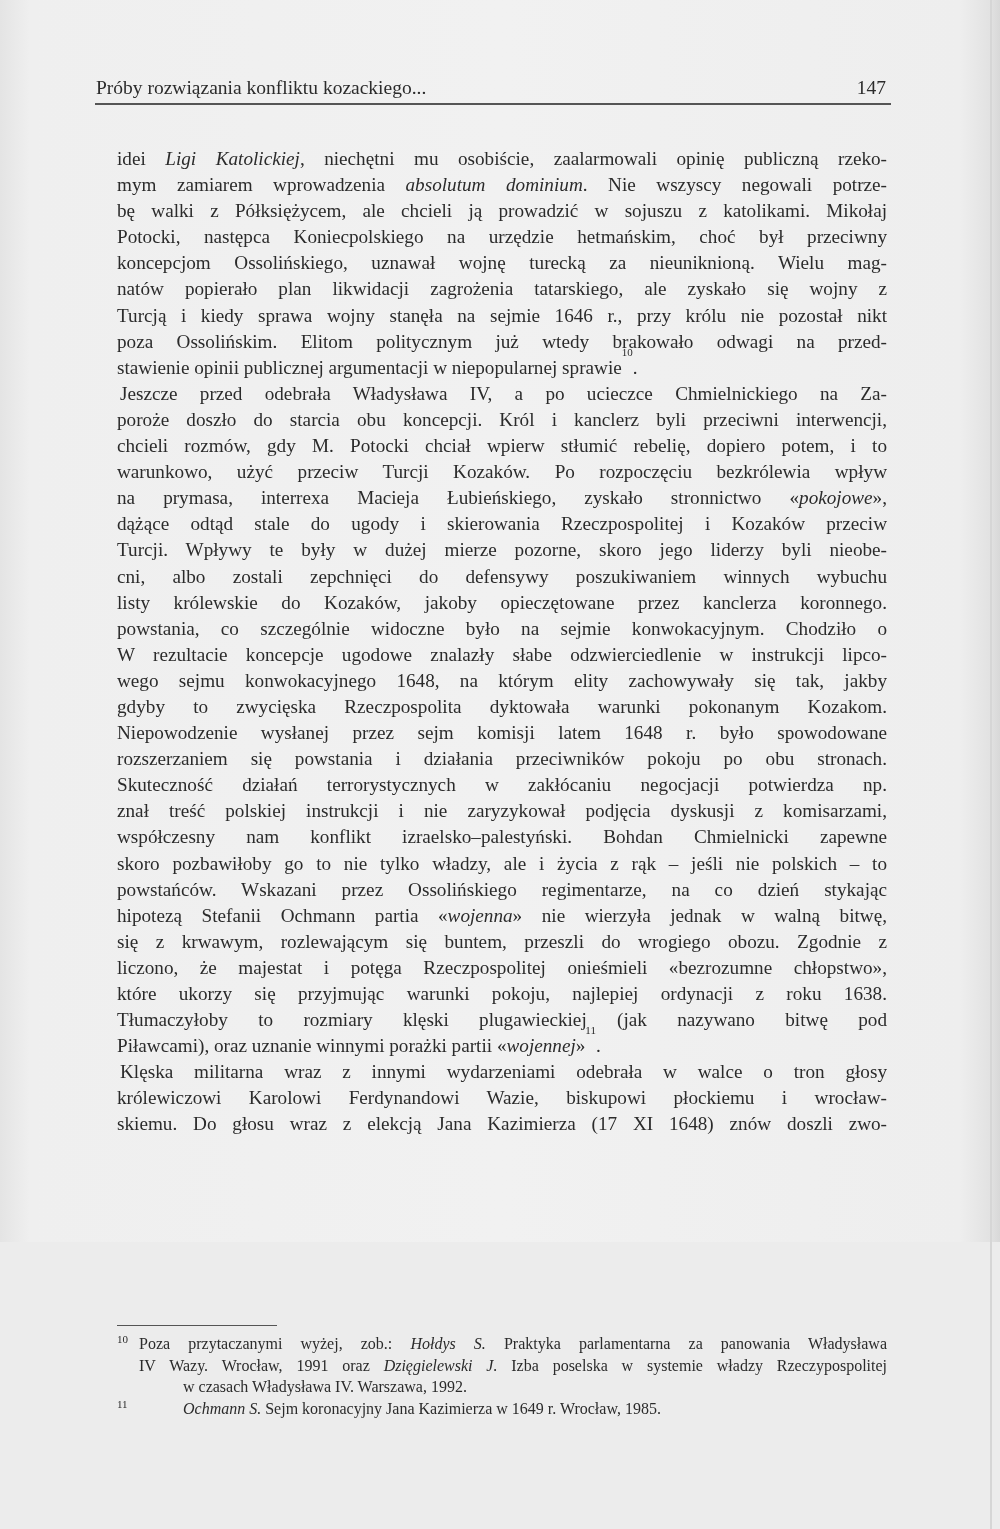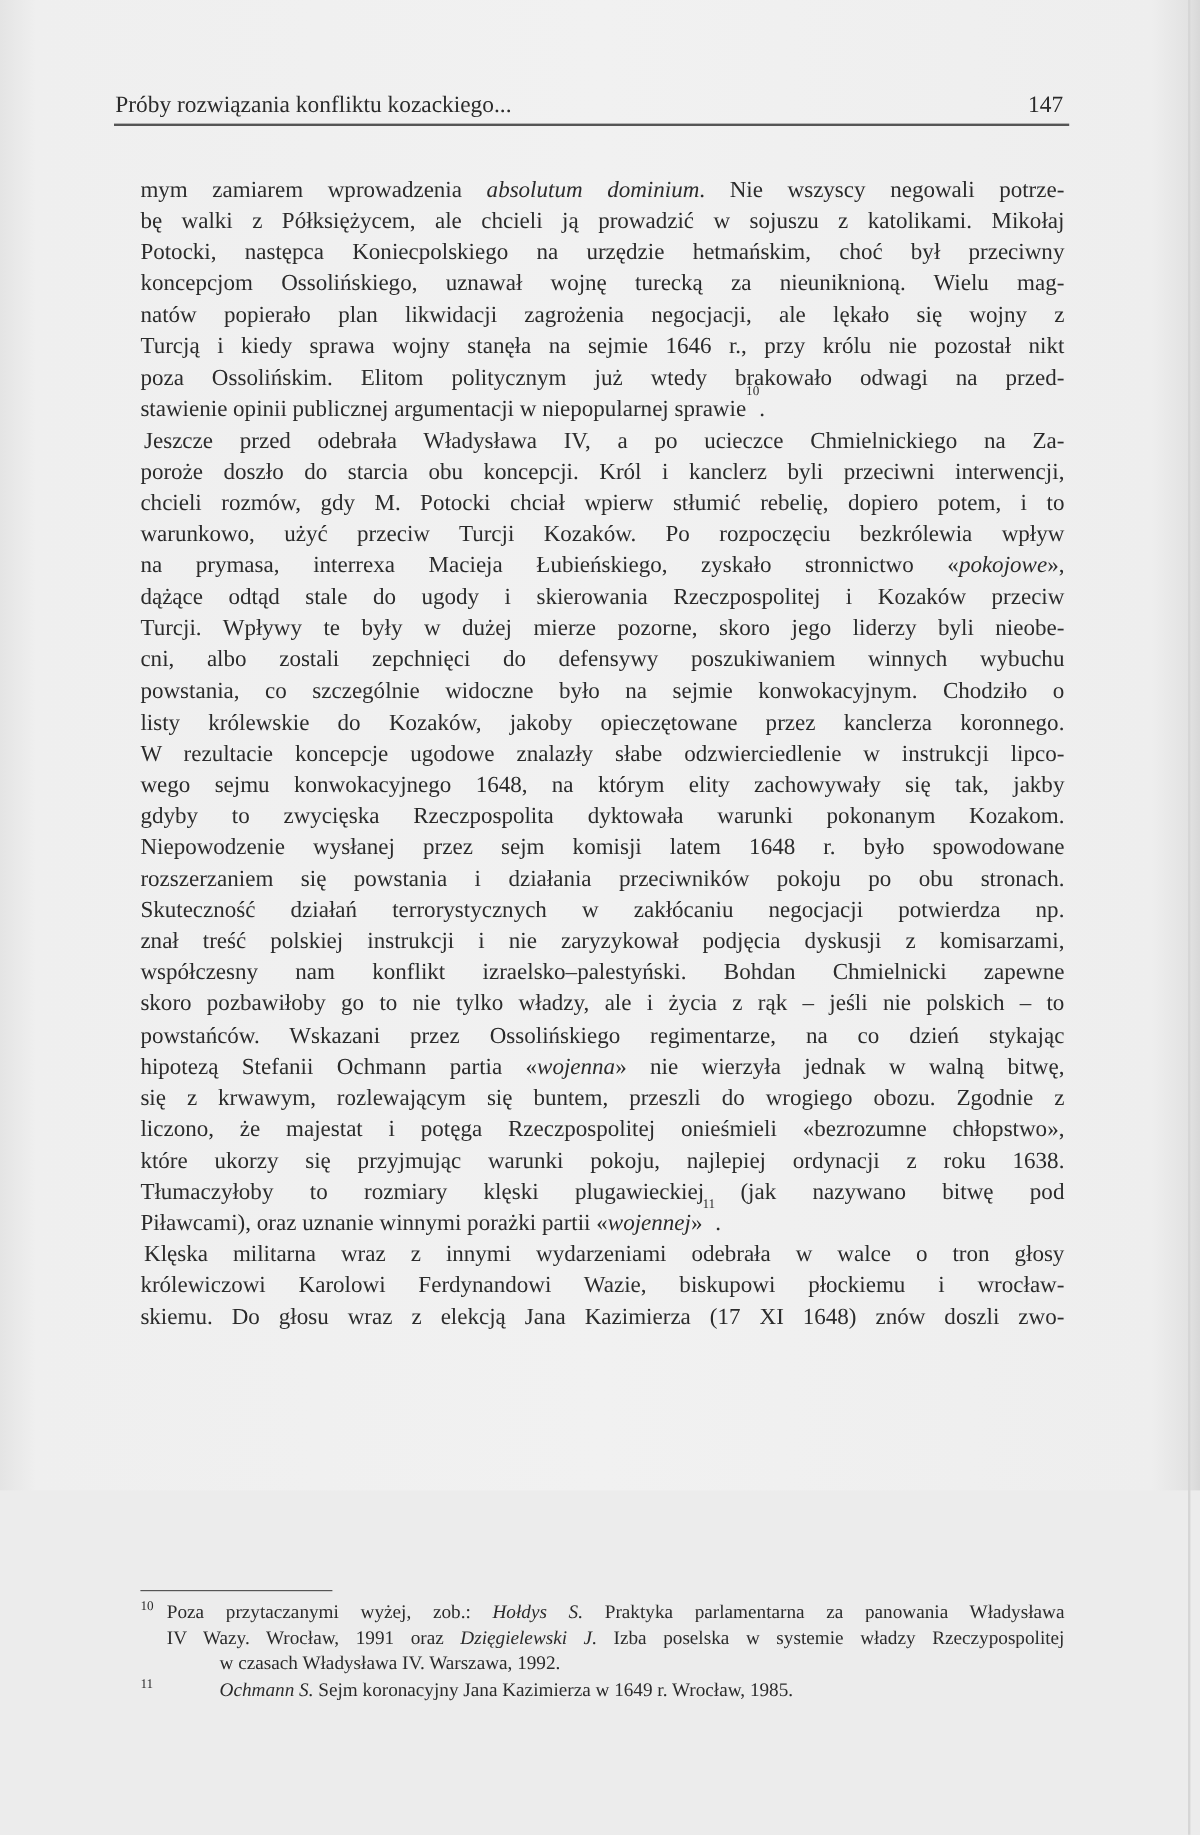--- a/index.html
+++ b/index.html
@@ -135,38 +135,39 @@
 <div class="page">
   <div class="page-edge-right"></div>
 
   <div class="running-head">
     <span class="title">Próby rozwiązania konfliktu kozackiego...</span>
     <span class="page-no">147</span>
   </div>
   <div class="head-rule"></div>
 
   <div class="body-text" id="body-text">
+      <span class="line"><span>idei </span><i>Ligi Katolickiej</i><span>, niechętni mu osobiście, zaalarmowali opinię publiczną rzeko-</span></span>
       <span class="line"><span>mym zamiarem wprowadzenia </span><i>absolutum dominium</i><span>. Nie wszyscy negowali potrze-</span></span>
       <span class="line"><span>bę walki z Półksiężycem, ale chcieli ją prowadzić w sojuszu z katolikami. Mikołaj</span></span>
       <span class="line"><span>Potocki, następca Koniecpolskiego na urzędzie hetmańskim, choć był przeciwny</span></span>
       <span class="line"><span>koncepcjom Ossolińskiego, uznawał wojnę turecką za nieuniknioną. Wielu mag-</span></span>
-      <span class="line"><span>natów popierało plan likwidacji zagrożenia negocjacji, ale lękało się wojny z</span></span>
+      <span class="line"><span>natów popierało plan likwidacji zagrożenia tatarskiego, ale zyskało się wojny z</span></span>
       <span class="line"><span>Turcją i kiedy sprawa wojny stanęła na sejmie 1646 r., przy królu nie pozostał nikt</span></span>
       <span class="line"><span>poza Ossolińskim. Elitom politycznym już wtedy brakowało odwagi na przed-</span></span>
       <span class="line last"><span>stawienie opinii publicznej argumentacji w niepopularnej sprawie</span><sup>10</sup><span>.</span></span>
       <span class="line indent"><span>Jeszcze przed odebrała Władysława IV, a po ucieczce Chmielnickiego na Za-</span></span>
       <span class="line"><span>poroże doszło do starcia obu koncepcji. Król i kanclerz byli przeciwni interwencji,</span></span>
       <span class="line"><span>chcieli rozmów, gdy M. Potocki chciał wpierw stłumić rebelię, dopiero potem, i to</span></span>
       <span class="line"><span>warunkowo, użyć przeciw Turcji Kozaków. Po rozpoczęciu bezkrólewia wpływ</span></span>
       <span class="line"><span>na prymasa, interrexa Macieja Łubieńskiego, zyskało stronnictwo «</span><i>pokojowe</i><span>»,</span></span>
       <span class="line"><span>dążące odtąd stale do ugody i skierowania Rzeczpospolitej i Kozaków przeciw</span></span>
       <span class="line"><span>Turcji. Wpływy te były w dużej mierze pozorne, skoro jego liderzy byli nieobe-</span></span>
       <span class="line"><span>cni, albo zostali zepchnięci do defensywy poszukiwaniem winnych wybuchu</span></span>
+      <span class="line"><span>listy królewskie do Kozaków, jakoby opieczętowane przez kanclerza koronnego.</span></span>
       <span class="line"><span>powstania, co szczególnie widoczne było na sejmie konwokacyjnym. Chodziło o</span></span>
-      <span class="line"><span>listy królewskie do Kozaków, jakoby opieczętowane przez kanclerza koronnego.</span></span>
       <span class="line"><span>W rezultacie koncepcje ugodowe znalazły słabe odzwierciedlenie w instrukcji lipco-</span></span>
       <span class="line"><span>wego sejmu konwokacyjnego 1648, na którym elity zachowywały się tak, jakby</span></span>
       <span class="line"><span>gdyby to zwycięska Rzeczpospolita dyktowała warunki pokonanym Kozakom.</span></span>
       <span class="line"><span>Niepowodzenie wysłanej przez sejm komisji latem 1648 r. było spowodowane</span></span>
       <span class="line"><span>rozszerzaniem się powstania i działania przeciwników pokoju po obu stronach.</span></span>
       <span class="line"><span>Skuteczność działań terrorystycznych w zakłócaniu negocjacji potwierdza np.</span></span>
       <span class="line"><span>znał treść polskiej instrukcji i nie zaryzykował podjęcia dyskusji z komisarzami,</span></span>
       <span class="line"><span>współczesny nam konflikt izraelsko–palestyński. Bohdan Chmielnicki zapewne</span></span>
       <span class="line"><span>skoro pozbawiłoby go to nie tylko władzy, ale i życia z rąk – jeśli nie polskich – to</span></span>
       <span class="line"><span>powstańców. Wskazani przez Ossolińskiego regimentarze, na co dzień stykając</span></span>

